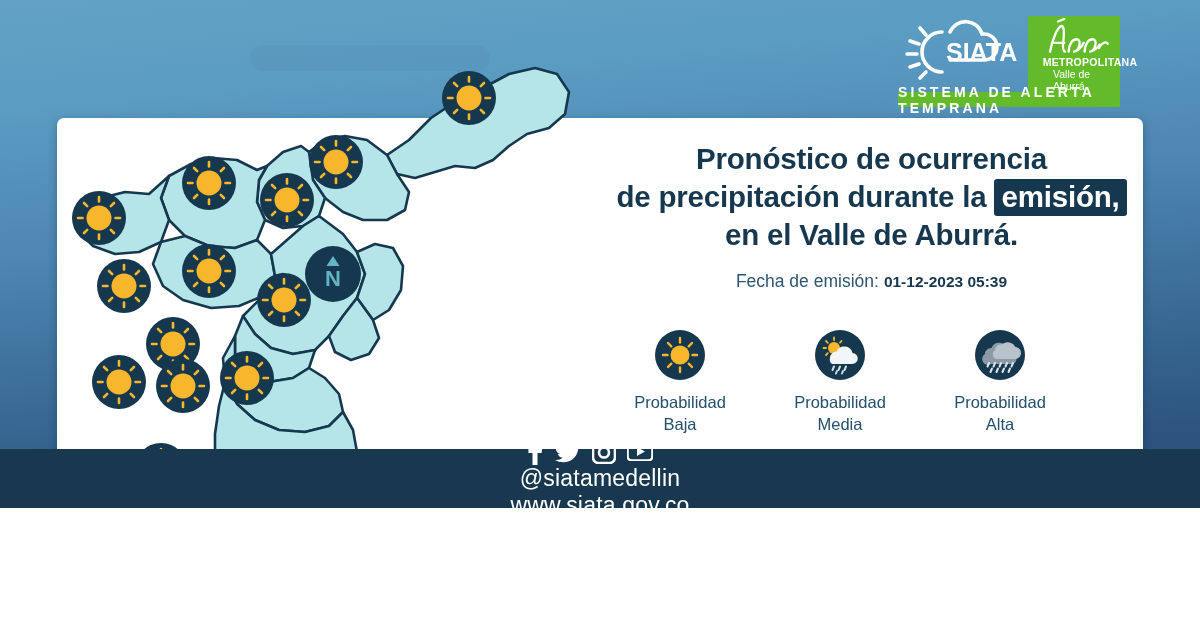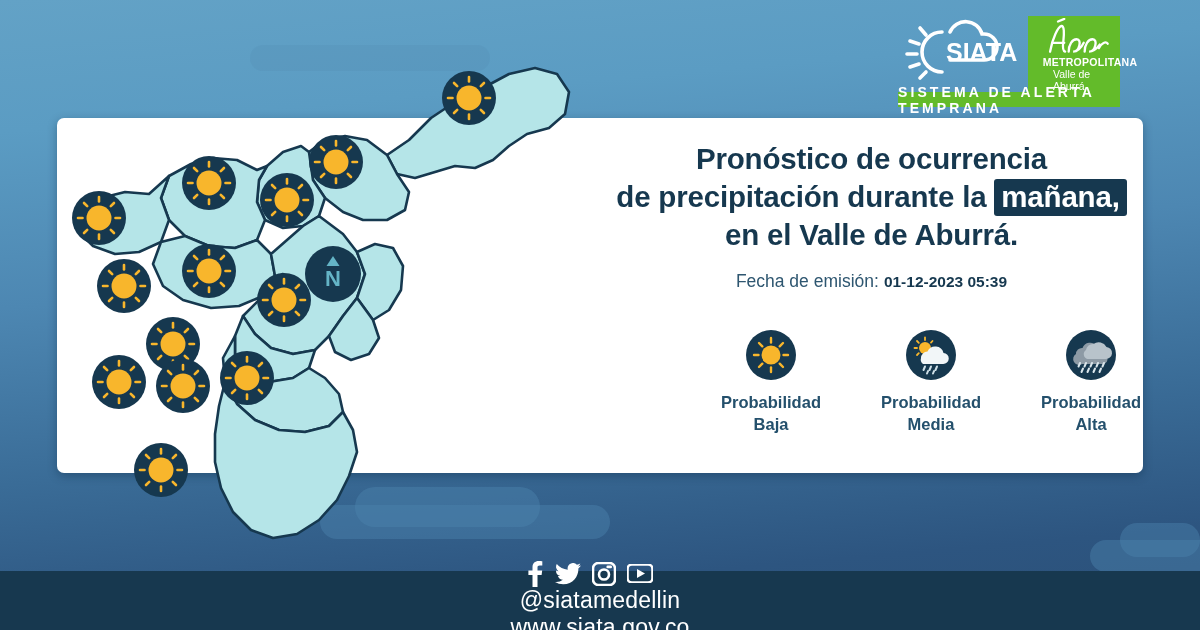--- a/index.html
+++ b/index.html
@@ -1,21 +1,21 @@
 <!DOCTYPE html>
 <html><head>
 <meta charset="utf-8">
 <style>
   html,body{margin:0;padding:0;}
   body{
     width:1200px;height:630px;overflow:hidden;
     font-family:"Liberation Sans", sans-serif;
     background:#fff;
   }
-  .stage{position:relative;width:1200px;height:630px;overflow:hidden;}
+  .stage{position:relative;width:1200px;height:508px;overflow:hidden;}
 
   
   .bg{
     position:absolute;inset:0;
     background:linear-gradient(175deg,#63a2c6 0%,#5b9cc3 18%,#4d87b2 42%,#3a6c97 66%,#2d5580 86%,#2b5078 100%);
   }
   .bg-cloud{position:absolute;background:#4c83ae;opacity:.45;border-radius:60px;}
   .bg-cloud.c1{left:320px;top:505px;width:290px;height:34px;}
   .bg-cloud.c2{left:355px;top:487px;width:185px;height:40px;border-radius:40px;}
   .bg-cloud.c3{left:1090px;top:540px;width:130px;height:32px;}
@@ -46,21 +46,21 @@
   .map-svg{position:absolute;left:0;top:-70px;width:540px;height:540px;overflow:visible;}
 
   
   .right{position:absolute;left:600px;top:140px;width:543px;text-align:center;}
   .title{color:#16384f;font-size:29.5px;font-weight:bold;line-height:38px;letter-spacing:-.2px;}
   .title .hl{background:#16384f;color:#fff;padding:1px 7px 3px 7px;border-radius:3px;}
   .date-line{margin-top:17px;color:#2e5670;font-size:17.5px;}
   .date-line .dv{color:#16384f;font-size:15.5px;font-weight:600;margin-left:5px;}
 
   
-  .legend{position:absolute;left:628px;top:330px;width:543px;display:flex;justify-content:flex-end;font-weight:bold;}
+  .legend{position:absolute;left:600px;top:330px;width:543px;display:flex;justify-content:flex-start;}
   .leg-item{width:160px;text-align:center;}
   .leg-icon{width:50px;height:50px;margin:0 auto 11px auto;display:block;}
   .leg-label{color:#24506c;font-size:16.5px;line-height:22px;}
 
   
   .footer{position:absolute;left:0;bottom:0;width:1200px;height:59px;background:#17384f;
     display:flex;align-items:center;justify-content:center;gap:0;flex-direction:column;}
   .soc{display:flex;align-items:center;gap:11px;margin-right:21px;}
   .soc svg{display:block;}
   .handle{color:#fff;font-size:23px;letter-spacing:.2px;}
@@ -219,21 +219,21 @@
         </g>
       <g>
           <use href="#sunmark" x="104" y="422"></use>
         </g>
     </svg>
   </div>
 
   <div class="right">
     <div class="title">
       <div>Pronóstico de ocurrencia</div>
-      <div><span>de precipitación durante la </span><span class="hl">mañana,</span></div>
+      <div><span>de precipitación durante la </span><span class="hl">emisión,</span></div>
       <div>en el Valle de Aburrá.</div>
     </div>
     <div class="date-line">
       <span>Fecha de emisión:</span><span class="dv">01-12-2023 05:39</span>
     </div>
   </div>
 
   <div class="legend">
 
     <div class="leg-item">

